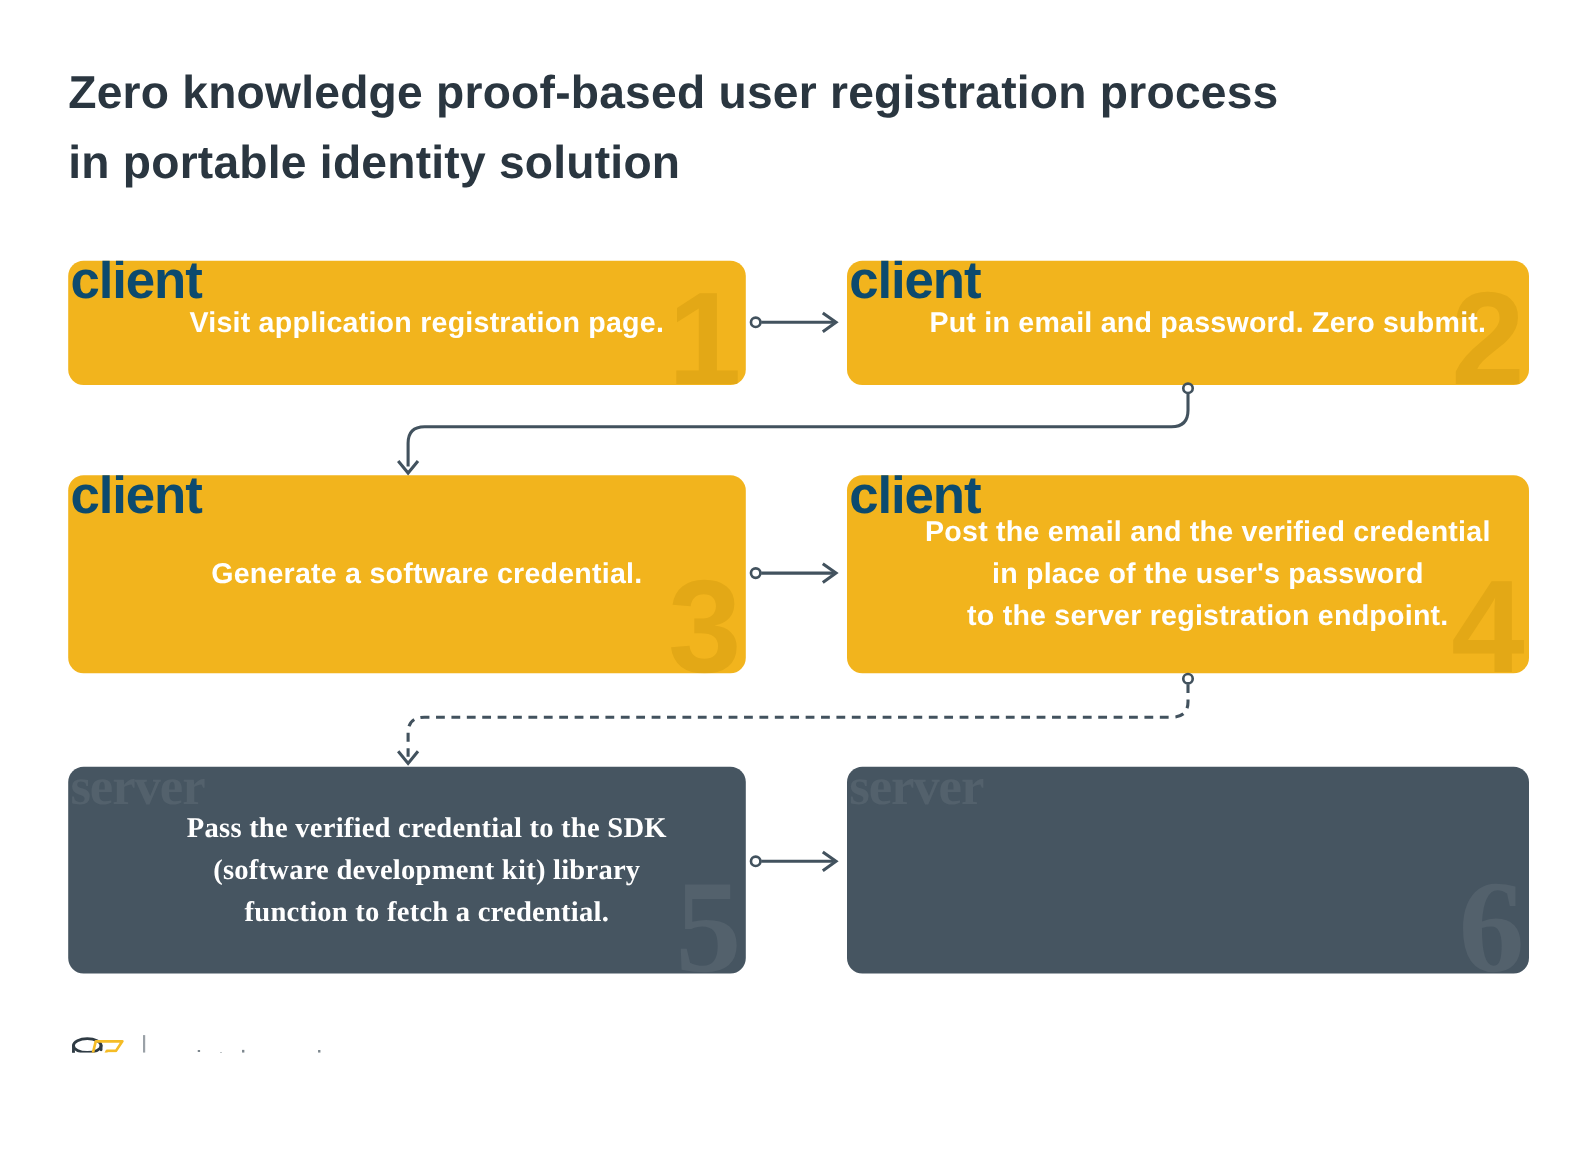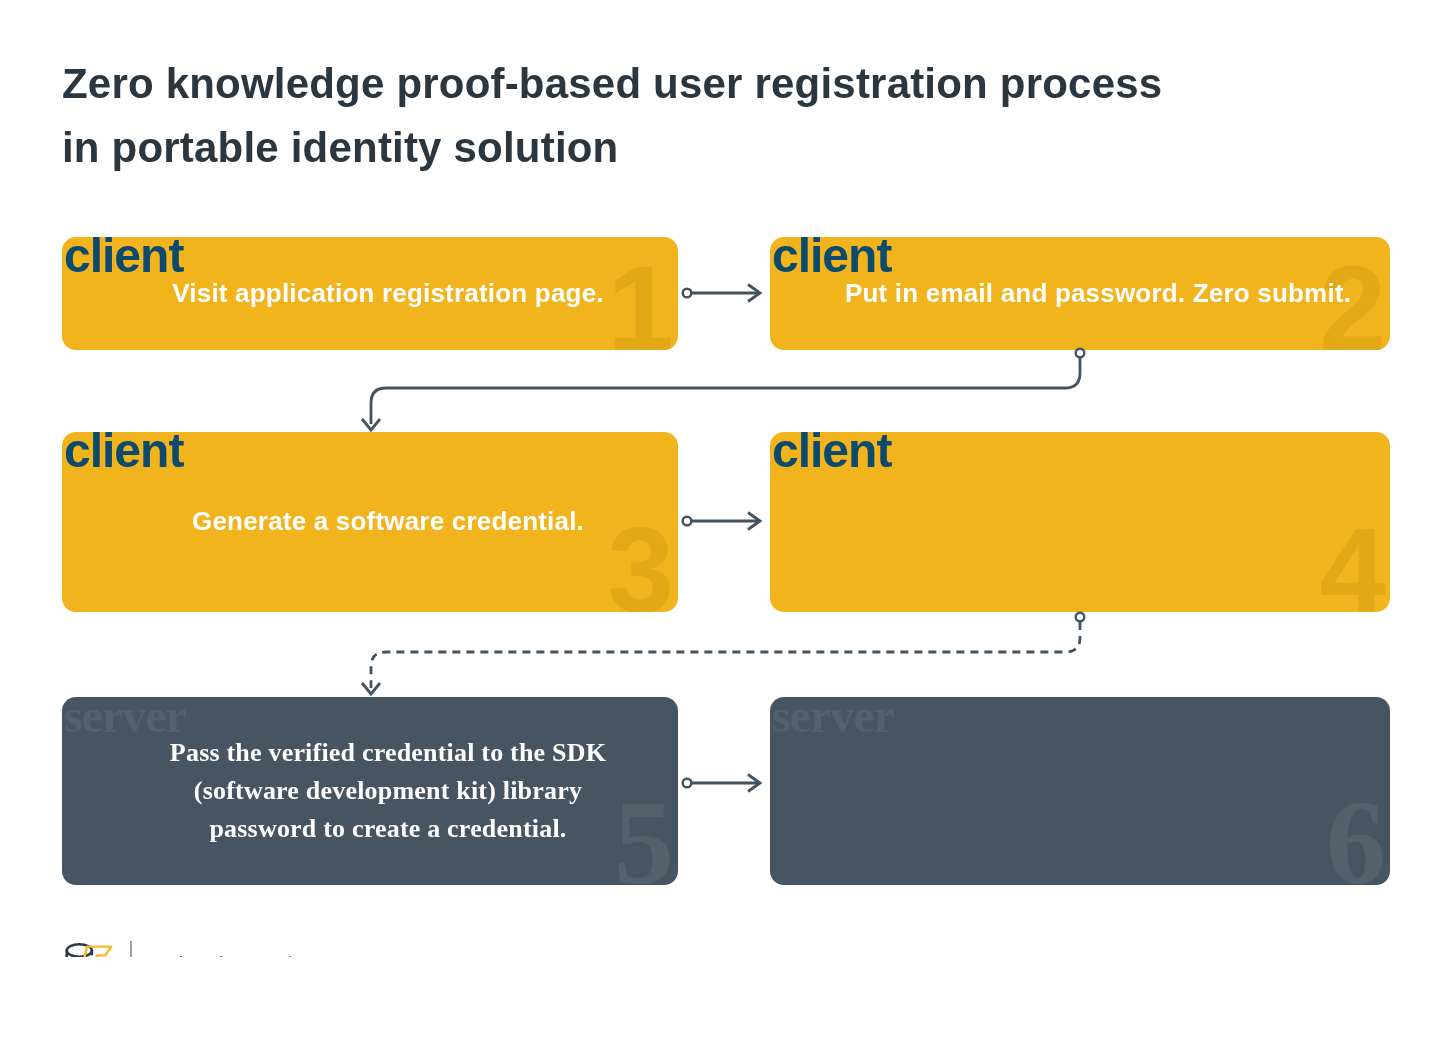--- a/index.html
+++ b/index.html
@@ -136,28 +136,31 @@
 
   <div class="step-box client box3">
     <span class="role-watermark">client</span>
     <span class="num-watermark">3</span>
     <div class="step-text">Generate a software credential.</div>
   </div>
 
   <div class="step-box client box4">
     <span class="role-watermark">client</span>
     <span class="num-watermark">4</span>
+    <div class="step-text">Post the email and the verified credential
+in place of the user's password
+to the server registration endpoint.</div>
   </div>
 
   <div class="step-box server box5">
     <span class="role-watermark">server</span>
     <span class="num-watermark">5</span>
     <div class="step-text">Pass the verified credential to the SDK
 (software development kit) library
-password to create a credential.</div>
+function to fetch a credential.</div>
   </div>
 
   <div class="step-box server box6">
     <span class="role-watermark">server</span>
     <span class="num-watermark">6</span>
   </div>
 
   <svg class="connector-layer" viewBox="0 0 1450 1047" fill="none" stroke="#42525e" stroke-width="2.8">
 
     <g>

